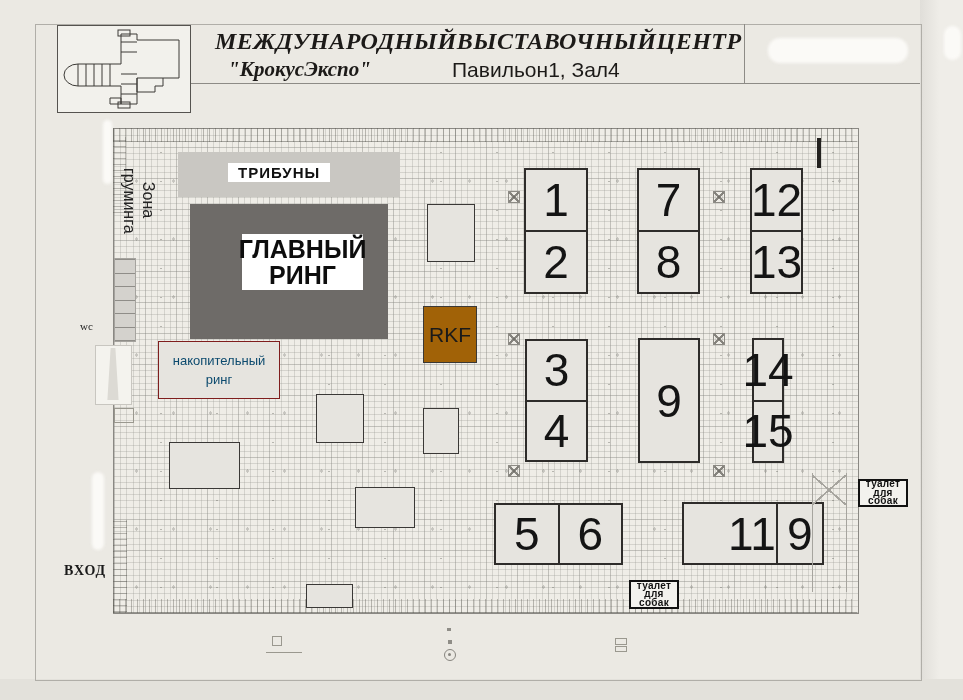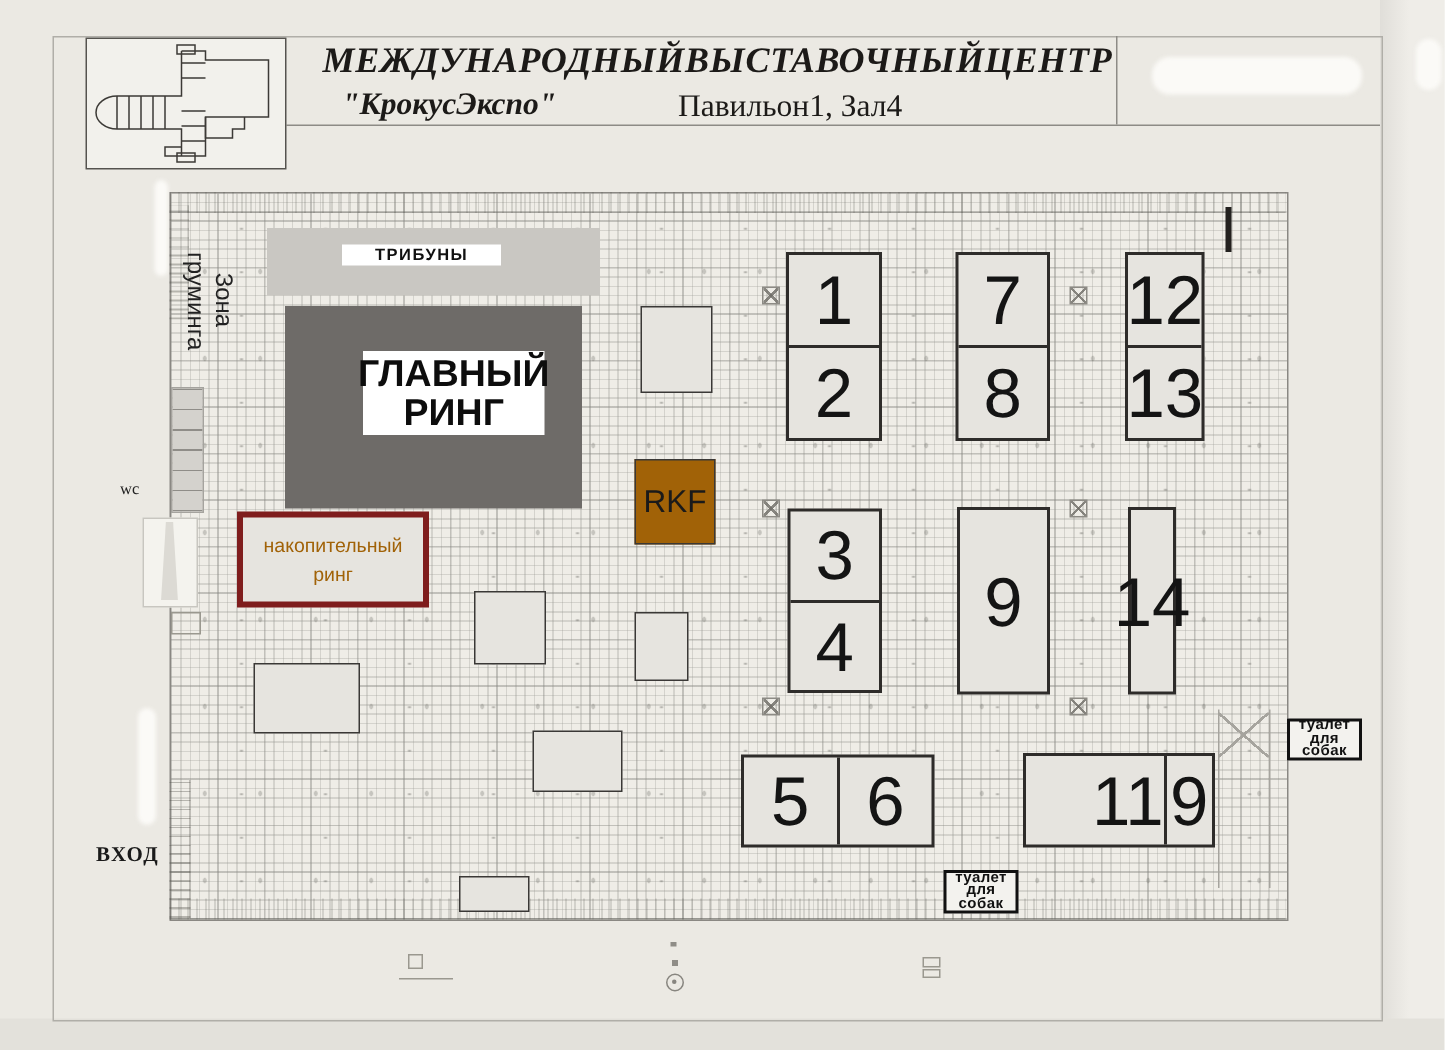--- a/index.html
+++ b/index.html
@@ -13,21 +13,21 @@
   #bottom-shade{left:0;top:679px;width:963px;height:21px;background:#e3e1db;}
   #header-bottom-line{left:188px;top:83px;width:732px;height:1px;background:#8d8b86;}
   #header-divider{left:744px;top:24px;width:1px;height:59px;background:#8d8b86;}
 
   
   #logo-box{left:57px;top:25px;width:132px;height:86px;background:#f2f1ec;border:1px solid #55534f;}
 
   
   #page-title{left:215px;top:28px;width:470px;text-align:center;font-family:"Liberation Serif",serif;font-style:italic;font-weight:bold;font-size:24px;letter-spacing:.5px;color:#1c1a18;white-space:nowrap;}
   #venue-name{left:228px;top:57px;font-family:"Liberation Serif",serif;font-style:italic;font-weight:bold;font-size:21px;color:#1c1a18;white-space:nowrap;}
-  #hall-name{left:452px;top:58px;font-family:Liberation Serif, serif;font-size:21px;color:#1c1a18;white-space:nowrap;}
+  #hall-name{left:452px;top:58px;font-family:Liberation Sans, sans-serif;font-size:21px;color:#1c1a18;white-space:nowrap;}
 
   
   .smudge{background:#fbfaf7;border-radius:12px;filter:blur(1.5px);}
 
   
   #grid{left:113px;top:128px;width:744px;height:484px;border:1px solid #8a8883;
     background:
       repeating-linear-gradient(0deg, rgba(125,125,120,.22) 0 1px, transparent 1px 31px),
       repeating-linear-gradient(90deg, rgba(125,125,120,.22) 0 1px, transparent 1px 31px),
       repeating-linear-gradient(0deg, rgba(150,150,144,.30) 0 1px, transparent 1px 6.2px),
@@ -37,24 +37,24 @@
     background-image:
       radial-gradient(rgba(90,90,84,.38) 1px, transparent 1.4px),
       radial-gradient(rgba(90,90,84,.28) 1px, transparent 1.4px);
     background-size:56px 29px, 37px 58px;
     background-position:20px 10px, 5px 24px;}
   .hatch-h{background:repeating-linear-gradient(90deg, rgba(75,75,68,.35) 0 1px, transparent 1px 6px);border-bottom:1px solid rgba(75,75,68,.35);}
   .hatch-v{background:repeating-linear-gradient(0deg, rgba(75,75,68,.35) 0 1px, transparent 1px 6px);border-right:1px solid rgba(75,75,68,.30);}
 
   
   #tribunes{left:178px;top:152px;width:222px;height:45px;background:#c9c7c2;}
-  #tribunes-label{left:50px;top:11px;background:#fff;padding:1px 22px;font-size:11px;font-weight:bold;letter-spacing:1px;color:#111;}
+  #tribunes-label{left:50px;top:11px;background:#fff;padding:1px 10px;font-size:15px;font-weight:bold;letter-spacing:1px;color:#111;}
   #main-ring{left:190px;top:204px;width:198px;height:135px;background:#6e6b68;text-align:center;}
   #main-ring-label{left:52px;top:30px;width:121px;height:56px;background:#fff;display:flex;flex-direction:column;align-items:center;justify-content:center;font-size:25px;line-height:26px;font-weight:bold;color:#0d0d0d;}
-  #holding-ring{left:158px;top:341px;width:120px;height:56px;background:#e6e4df;border:4px solid #7f1d1d;display:flex;flex-direction:column;align-items:center;justify-content:center;font-size:13px;line-height:19px;color:#a16207;}
+  #holding-ring{left:158px;top:341px;width:120px;height:56px;background:#e6e4df;border:1px solid #7f1d1d;display:flex;flex-direction:column;align-items:center;justify-content:center;font-size:13px;line-height:19px;color:#0c4a6e;}
   #grooming-label{left:158px;top:168px;width:64px;transform:rotate(90deg);transform-origin:0 0;text-align:center;font-size:16px;line-height:19px;color:#222;}
   #wc-label{left:80px;top:320px;font-family:"Liberation Serif",serif;font-size:11px;color:#222;}
   #entrance-label{left:64px;top:563px;font-family:"Liberation Serif",serif;font-weight:bold;font-size:14px;letter-spacing:1px;color:#1a1a1a;}
   #rkf-box{left:423px;top:306px;width:52px;height:55px;background:#a16207;border:1.5px solid #3a3836;display:flex;align-items:center;justify-content:center;font-size:21px;color:#1a1a1a;}
   #steps-strip{left:114px;top:258px;width:20px;height:82px;background:repeating-linear-gradient(0deg,#8f8d88 0 1px,#d4d2cd 1px 13.5px);border:1px solid #a5a39e;}
   #wc-room{left:95px;top:345px;width:35px;height:58px;background:#f4f3ee;border:1px solid #c8c6c0;}
   #wc-room .wedge{position:absolute;left:9px;top:2px;width:16px;height:52px;background:#dcdad4;clip-path:polygon(35% 0,65% 0,85% 100%,15% 100%);}
 
   .plainbox{background:#e6e4df;border:1.5px solid #3a3836;}
 
@@ -173,26 +173,27 @@
   </div>
   <div class="abs ringpair v" style="left:525px;top:339px;width:63px;height:123px;">
     <div class="ringcell">3</div>
     <div class="ringcell">4</div>
   </div>
   <div class="abs ringpair v" style="left:638px;top:338px;width:62px;height:125px;">
     <div class="ringcell">9</div>
   </div>
   <div class="abs ringpair v" style="left:752px;top:338px;width:32px;height:125px;">
     <div class="ringcell">14</div>
+    <div class="ringcell">15</div>
   </div>
   <div class="abs ringpair h" style="left:494px;top:503px;width:129px;height:62px;">
     <div class="ringcell">5</div>
     <div class="ringcell">6</div>
   </div>
-  <div class="abs ringpair h" style="left:682px;top:502px;width:128px;height:63px;padding-left:44px;">
+  <div class="abs ringpair h" style="left:682px;top:502px;width:142px;height:63px;padding-left:44px;">
     <div class="ringcell">11</div>
     <div class="ringcell">9</div>
   </div>
 
   <div class="abs toilet" style="left:629px;top:580px;width:50px;height:29px;">
     <div>туалет</div>
     <div>для</div>
     <div>собак</div>
   </div>
   <div class="abs toilet" style="left:858px;top:479px;width:50px;height:28px;">

